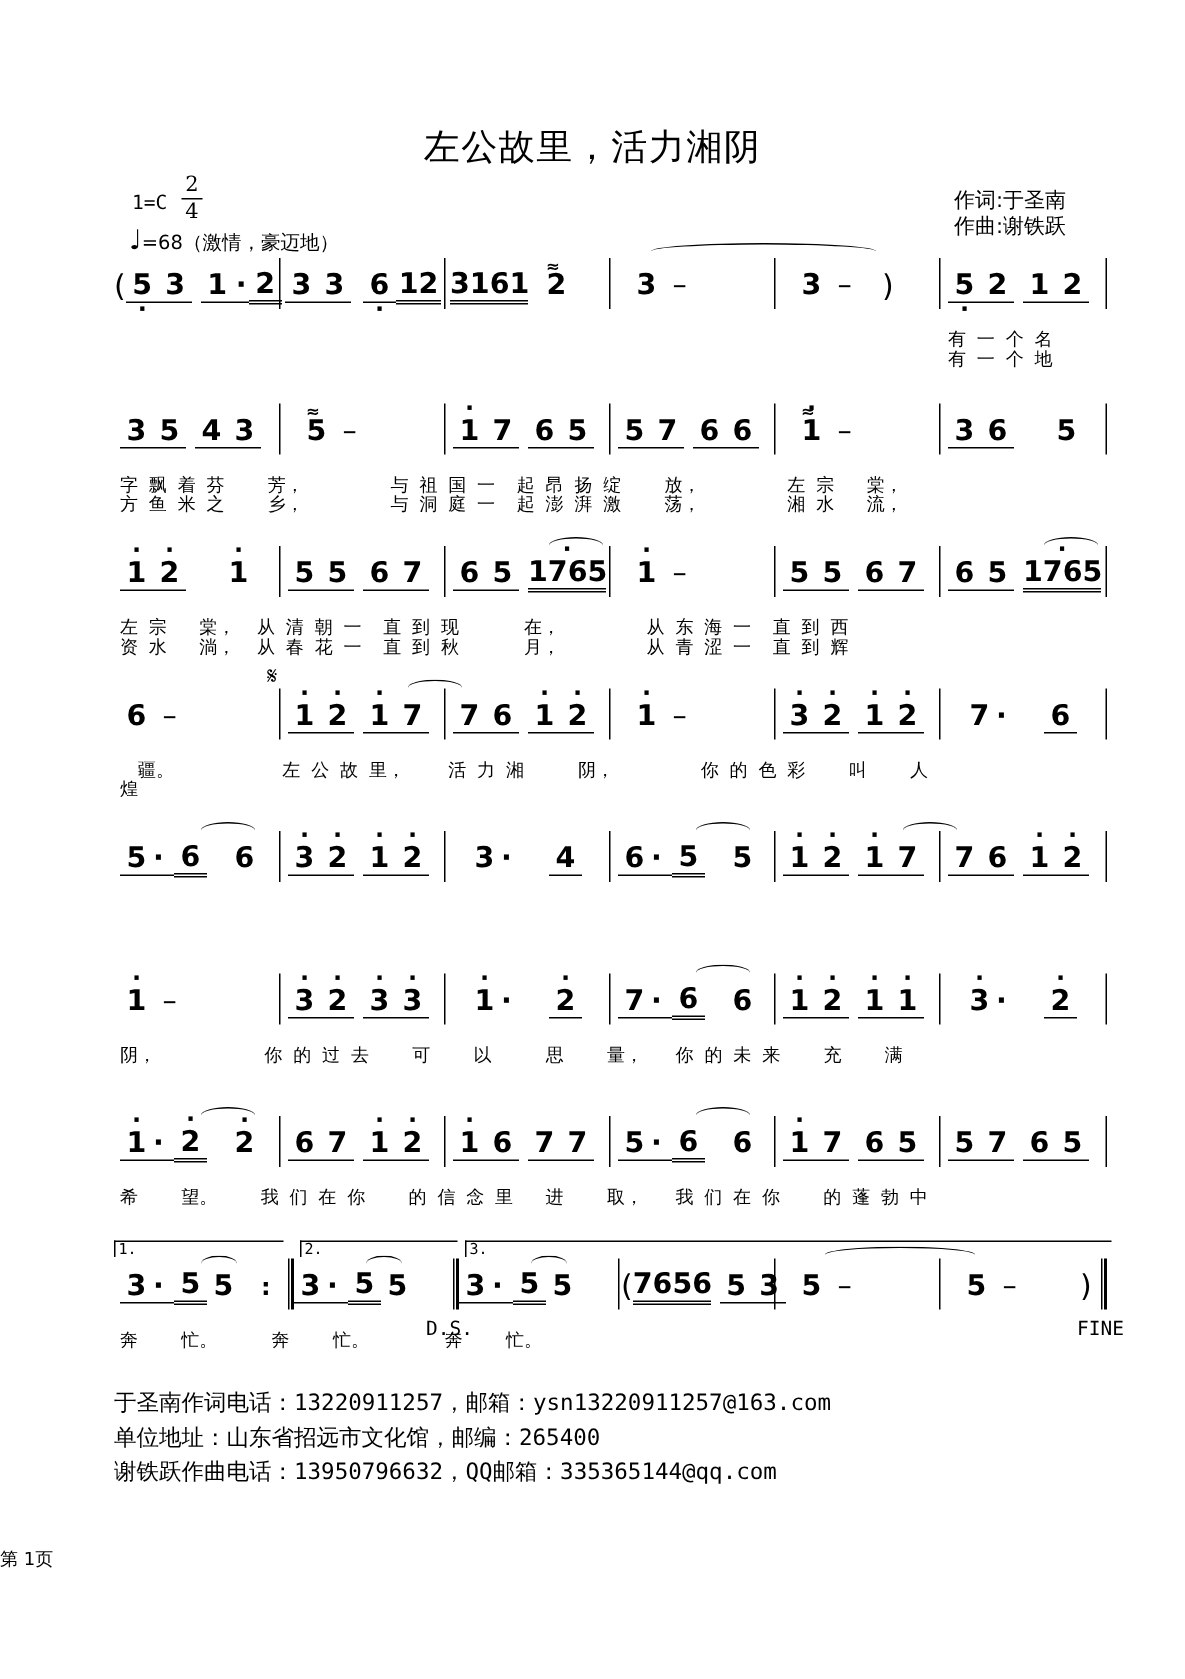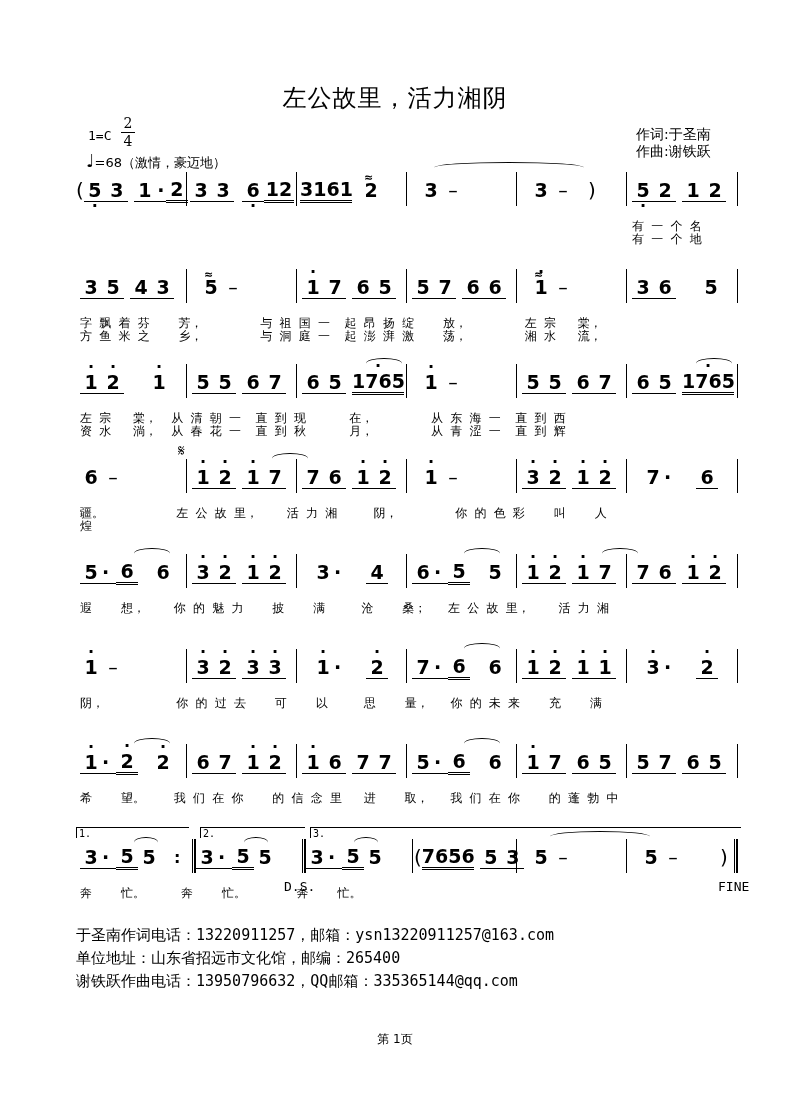--- a/index.html
+++ b/index.html
@@ -29,21 +29,21 @@
   .lo::after { content:"·"; position:absolute; bottom:-14px; left:0; right:0; text-align:center; font-size:16px; }
   .lyr { position:absolute; top:52px; font-size:12px; line-height:13px; letter-spacing:0; white-space:pre;
          font-family:"DejaVu Sans Mono", monospace; }
   .slur { position:absolute; border-top:1px solid #000; border-radius:50% 50% 0 0; height:10px; }
   .paren { font-weight:normal; font-size:20px; }
   .volta { position:absolute; top:-8px; height:10px; border-top:1px solid #000; border-left:1px solid #000;
            font-size:10px; padding-left:2px; font-family:"DejaVu Sans Mono", monospace; font-weight:normal; }
   .mark { position:absolute; font-size:13px; font-family:"DejaVu Sans Mono", monospace; }
   .footer { left:76px; top:924px; font-size:15px; line-height:23px;
             font-family:"DejaVu Sans Mono", monospace; }
-  .pageno { left:0; width:790px; top:1031px; text-align:center; font-size:12px; }
+  .pageno { left:0; width:790px; top:1031px; font-size:12px; }
   .segno { position:absolute; top:-14px; font-size:16px; font-weight:normal; }
   .turn { position:absolute; top:-8px; font-size:11px; font-weight:bold; }
 </style>
 </head>
 <body>
 
 <div class="abs title">左公故里，活力湘阴</div>
 
 <div class="abs key">1=C</div>
 <div class="abs ts">
@@ -247,21 +247,21 @@
       </div>
     <div class="bar" style="left:550px"></div>
     <div class="measure" style="left:566px">
         <span class="n">7</span>
         <span style="width:10px;display:inline-block">·</span>
         <span style="width:22px;display:inline-block"></span>
         <span class="n u1">6</span>
       </div>
     <div class="bar" style="left:661px"></div>
   </div>
-  <div class="lyr" style="left:4px">疆。          左 公 故 里，    活 力 湘     阴，        你 的 色 彩    叫    人</div>
+  <div class="lyr" style="left:16px">疆。          左 公 故 里，    活 力 湘     阴，        你 的 色 彩    叫    人</div>
   <div class="lyr" style="left:4px;top:65px">煌</div>
 </div>
 
 <div class="abs sys" style="top:550px">
   <div class="staff">
     <div class="slur" style="left:58px;top:-2px;width:36px"></div>
     <div class="measure" style="left:4px">
         <span class="n u1">5</span>
         <span class="u1" style="width:14px;display:inline-block;border-bottom:1px solid #000">·</span>
         <span class="n u2">6</span>
@@ -304,21 +304,20 @@
     <div class="bar" style="left:550px"></div>
     <div class="measure" style="left:556px">
         <span class="n u1">7</span>
         <span class="n u1">6</span>
         <span style="width:6px;display:inline-block"></span>
         <span class="n u1 hi">1</span>
         <span class="n u1 hi">2</span>
       </div>
     <div class="bar" style="left:661px"></div>
   </div>
-  <div class="lyr" style="left:4px">遐    想，    你 的 魅 力    披    满     沧    桑；   左 公 故 里，    活 力 湘</div>
 </div>
 
 <div class="abs sys" style="top:645px">
   <div class="staff">
     <div class="measure" style="left:4px">
         <span class="n hi">1</span>
         <span class="dash">–</span>
       </div>
     <div class="bar" style="left:110px"></div>
     <div class="measure" style="left:116px">

